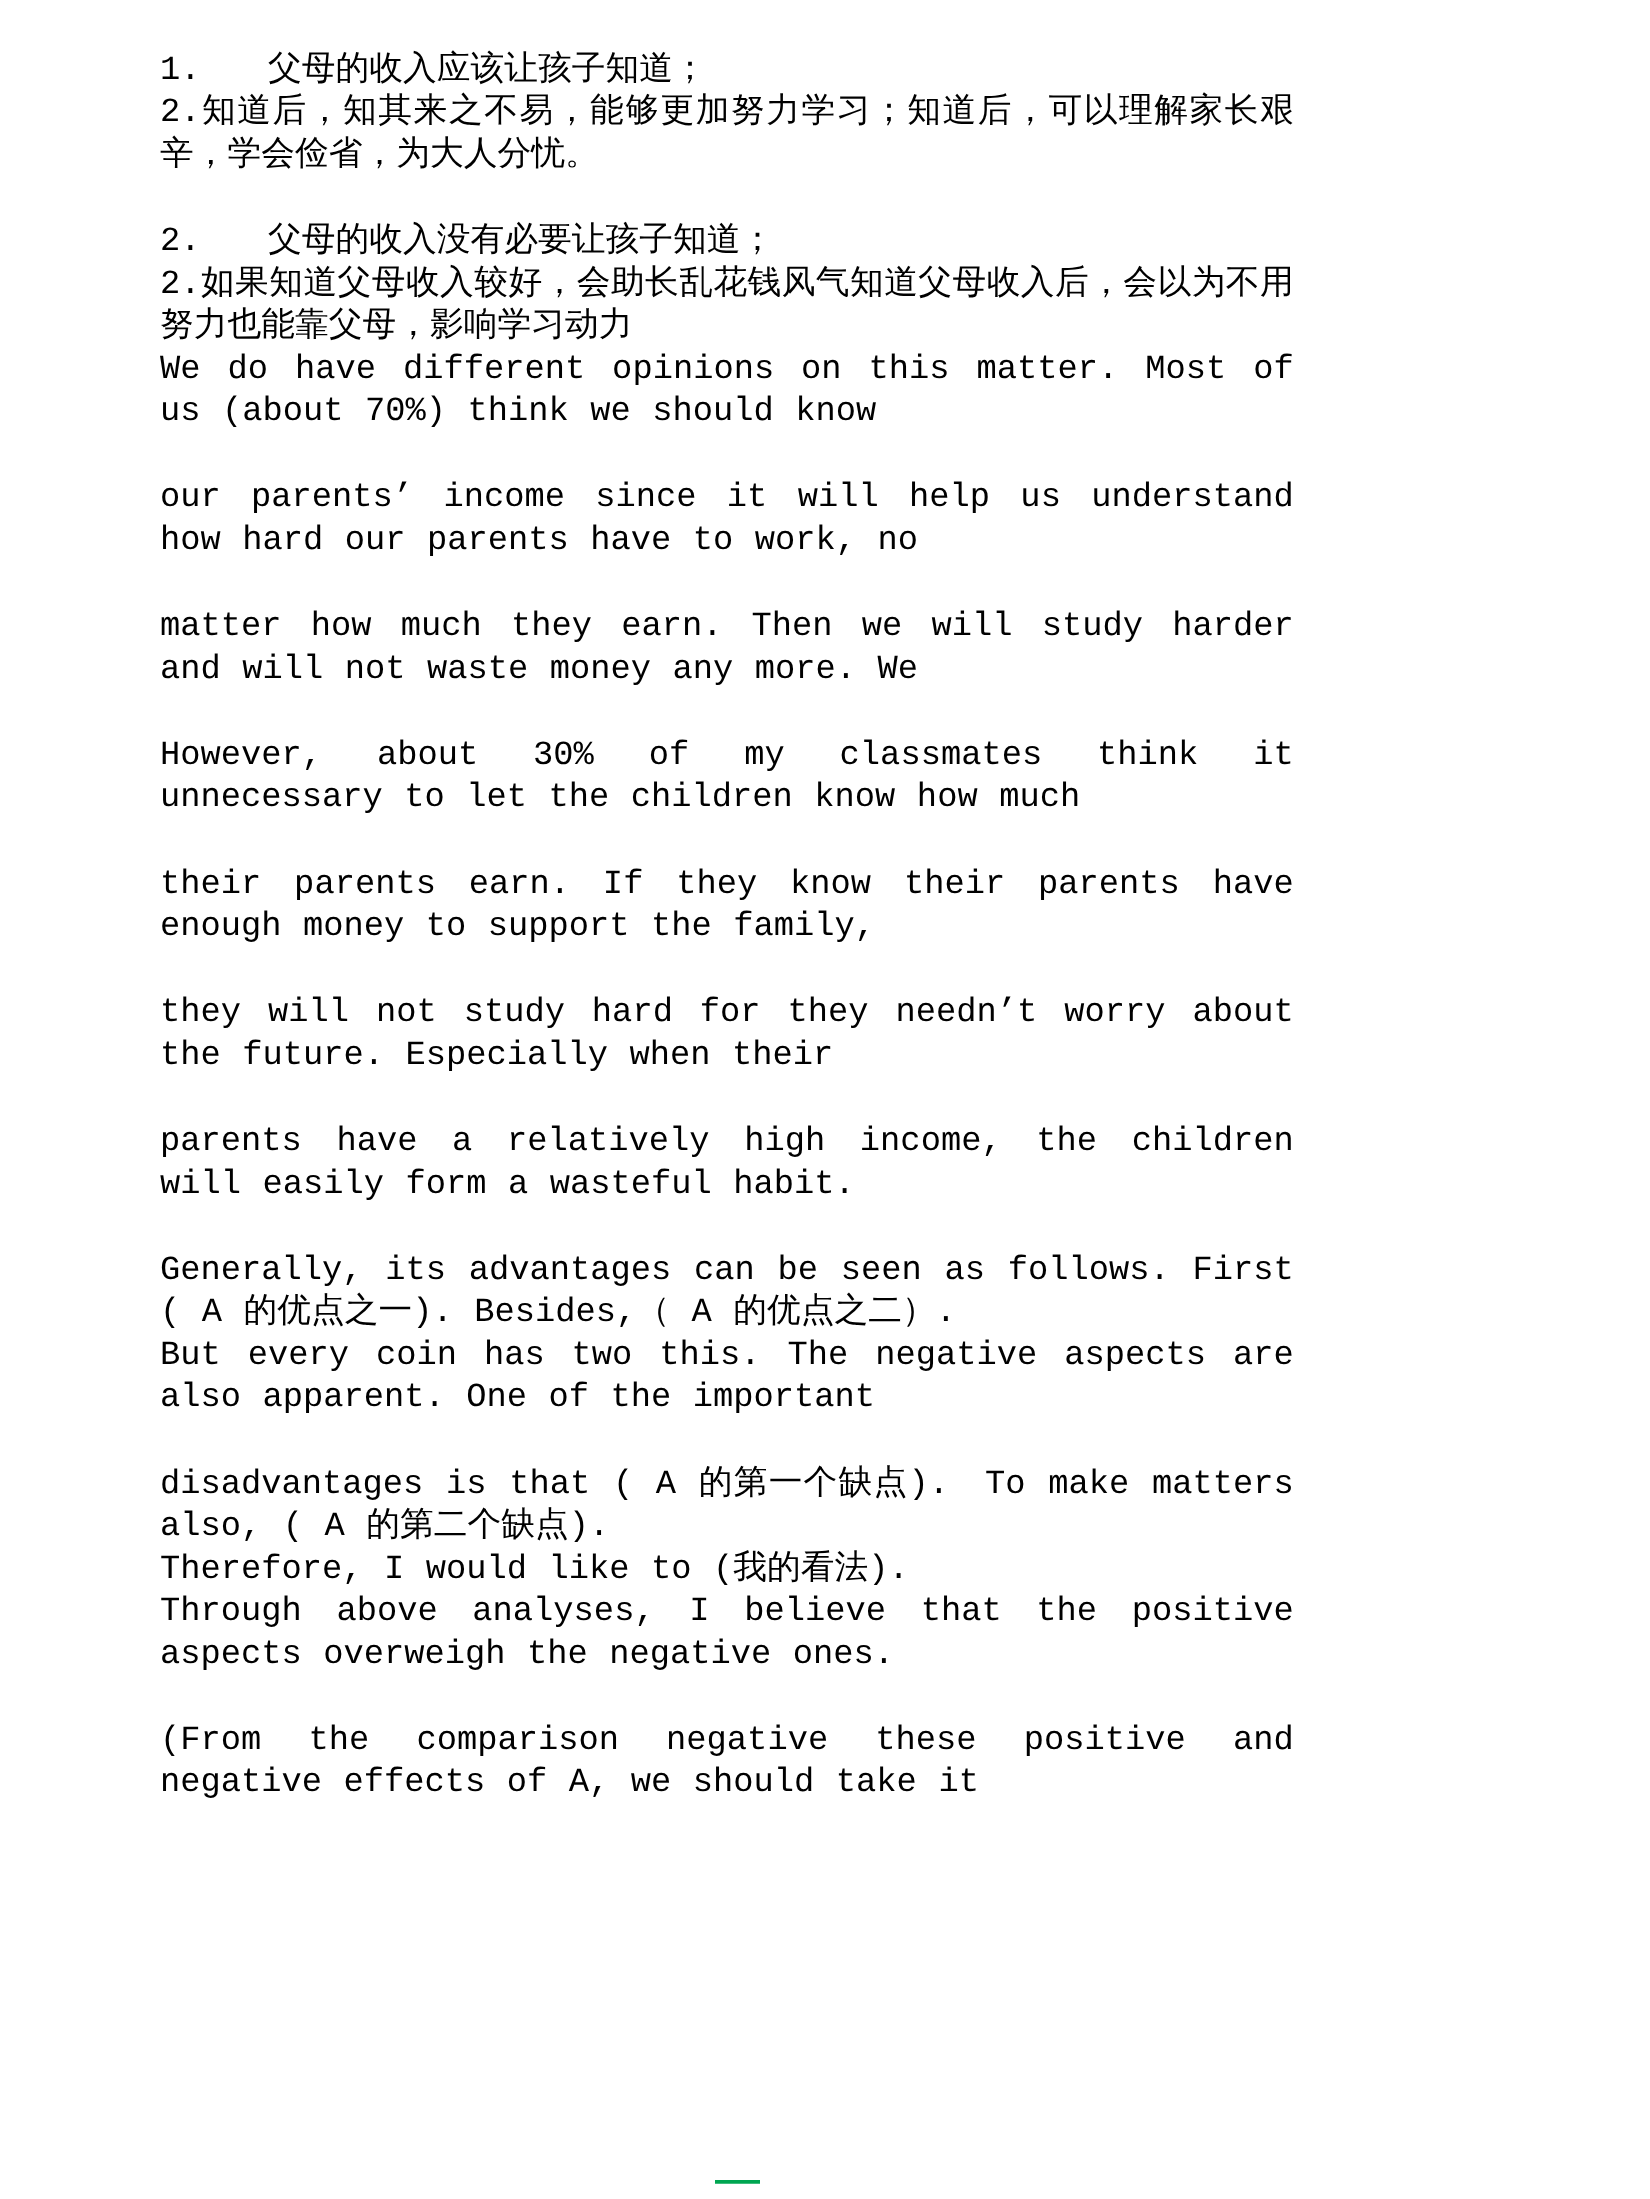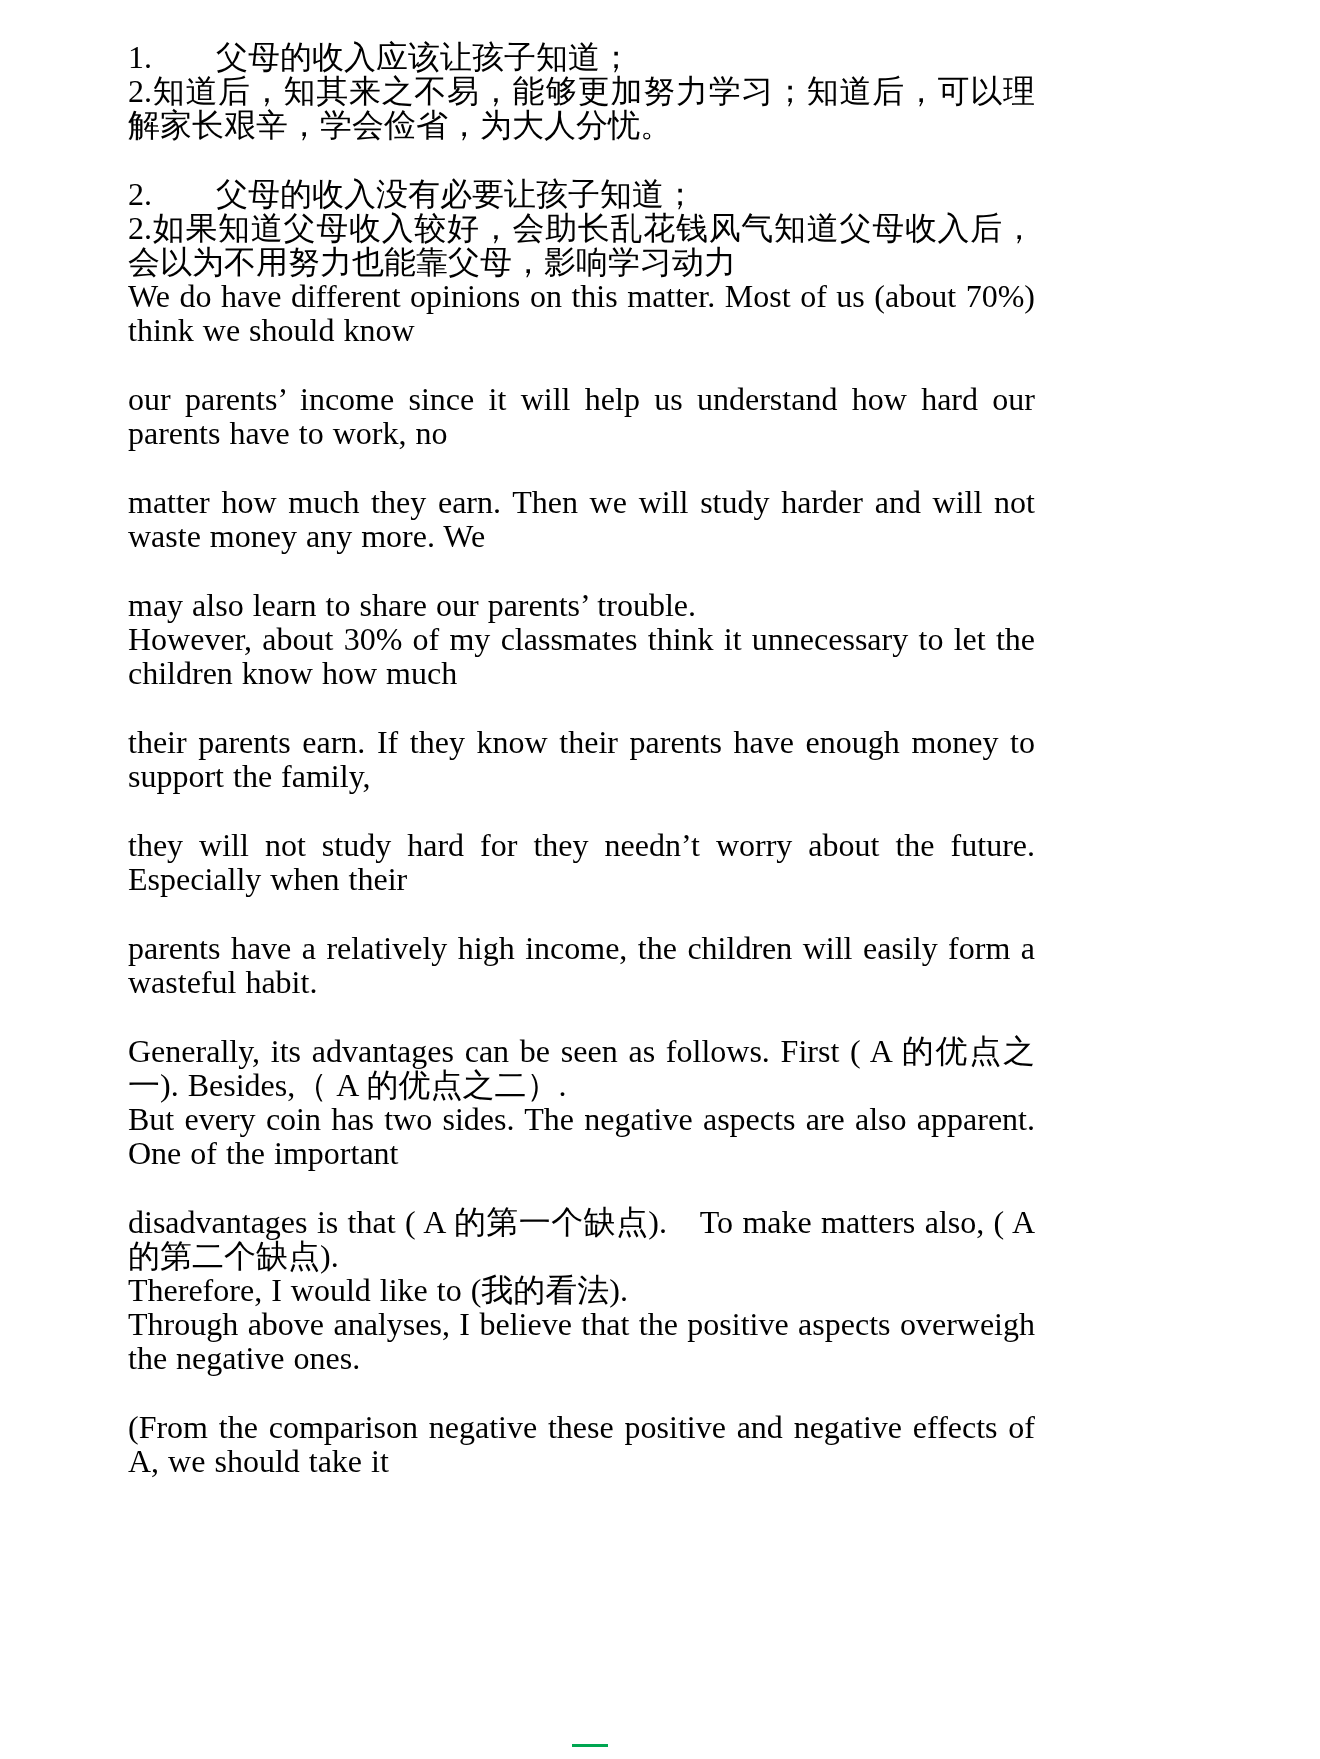--- a/index.html
+++ b/index.html
@@ -24,26 +24,27 @@
   }
   .doc-body {
     position: absolute;
     left: 128px;
     top: 40px;
     width: 907px;
     color: #000000;
   }
   .para {
     margin: 0;
-    font-size: 32px;
+    font-size: 27px;
     line-height: 34px;
     text-align: justify;
     text-justify: inter-word;
     color: #000000;
     word-spacing: 1px;
+    font-family: Liberation Mono, monospace;
   }
   .para.gap {
     margin-bottom: 35px;
   }
   .para.green {
     color: #00a651;
     text-align: left;
   }
   .bottom-mark {
     position: absolute;
@@ -59,26 +60,25 @@
 
 <div class="page">
   <div class="doc-body">
       <p class="para">1.　　父母的收入应该让孩子知道；</p>
       <p class="para gap">2.知道后，知其来之不易，能够更加努力学习；知道后，可以理解家长艰辛，学会俭省，为大人分忧。</p>
       <p class="para">2.　　父母的收入没有必要让孩子知道；</p>
       <p class="para">2.如果知道父母收入较好，会助长乱花钱风气知道父母收入后，会以为不用努力也能靠父母，影响学习动力</p>
       <p class="para gap">We do have different opinions on this matter. Most of us (about 70%) think we should know</p>
       <p class="para gap">our parents’ income since it will help us understand how hard our parents have to work, no</p>
       <p class="para gap">matter how much they earn. Then we will study harder and will not waste money any more. We</p>
-      <p class="para">may also learn to share our parents’ trouble.</p>
       <p class="para gap">However, about 30% of my classmates think it unnecessary to let the children know how much</p>
       <p class="para gap">their parents earn. If they know their parents have enough money to support the family,</p>
       <p class="para gap">they will not study hard for they needn’t worry about the future. Especially when their</p>
       <p class="para gap">parents have a relatively high income, the children will easily form a wasteful habit.</p>
       <p class="para">Generally, its advantages can be seen as follows. First ( A 的优点之一). Besides,（ A 的优点之二）.</p>
-      <p class="para gap">But every coin has two sides. The negative aspects are also apparent. One of the important</p>
+      <p class="para gap">But every coin has two this. The negative aspects are also apparent. One of the important</p>
       <p class="para">disadvantages is that ( A 的第一个缺点).　To make matters also, ( A 的第二个缺点).</p>
       <p class="para">Therefore, I would like to (我的看法).</p>
       <p class="para gap">Through above analyses, I believe that the positive aspects overweigh the negative ones.</p>
       <p class="para">(From the comparison negative these positive and negative effects of A, we should take it</p>
     </div>
   <div class="bottom-mark"></div>
 </div>
 
 </body></html>

